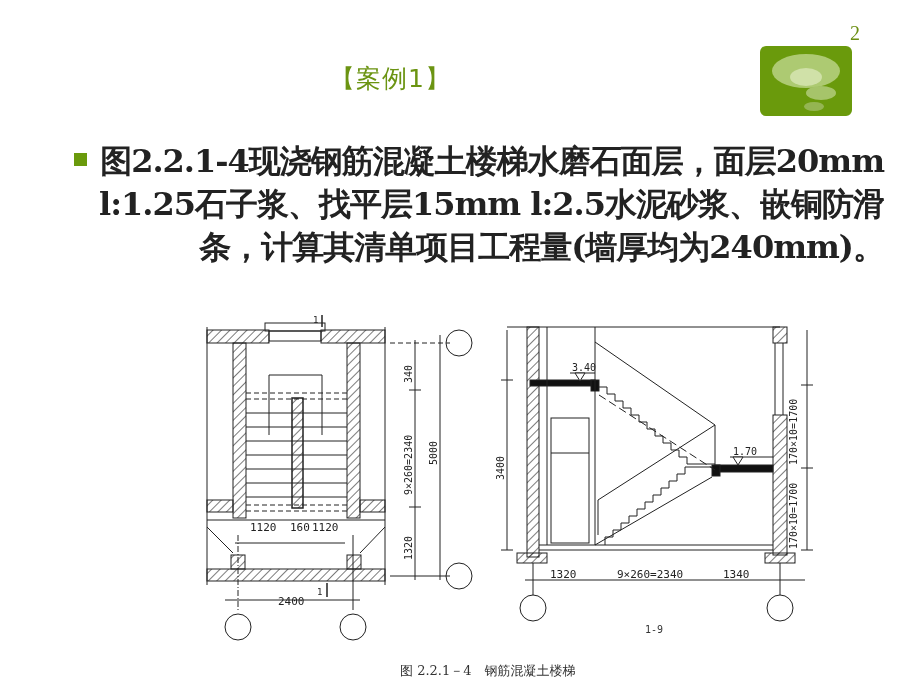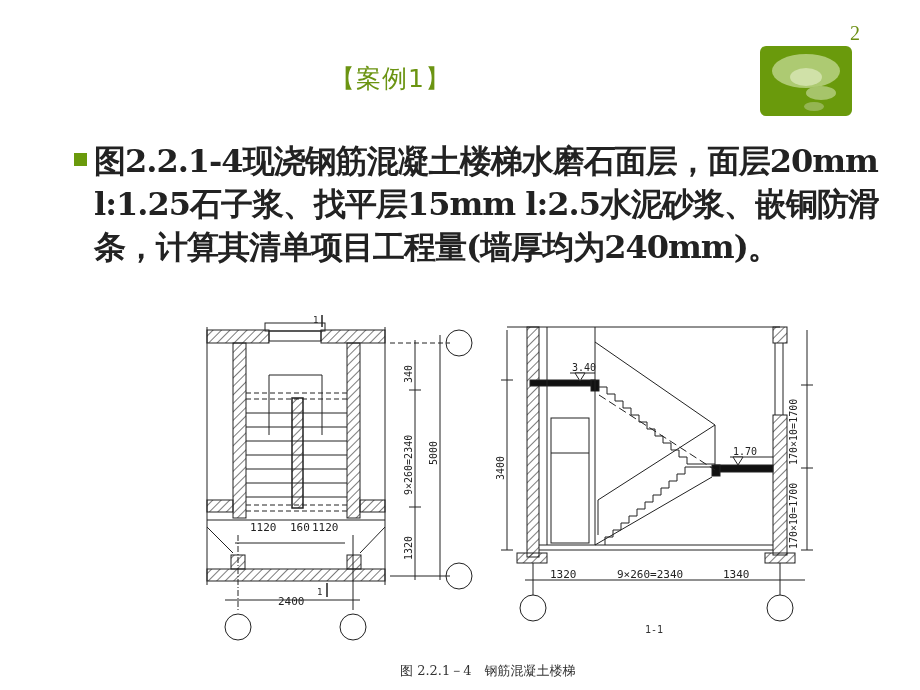--- a/index.html
+++ b/index.html
@@ -9,21 +9,21 @@
                  font-family: "Liberation Serif", serif; }
   .logo { position: absolute; left: 760px; top: 46px; width: 92px; height: 70px; border-radius: 6px;
           background: #6a9a0c; overflow: hidden; }
   .logo .b1 { position: absolute; left: 12px; top: 8px; width: 68px; height: 34px; border-radius: 50%; background: #b5cf7d; opacity: .9; }
   .logo .b2 { position: absolute; left: 30px; top: 22px; width: 32px; height: 18px; border-radius: 50%; background: #d8e6b5; opacity: .8; }
   .logo .b3 { position: absolute; left: 46px; top: 40px; width: 30px; height: 14px; border-radius: 50%; background: #a6c46a; }
   .logo .b4 { position: absolute; left: 44px; top: 56px; width: 20px; height: 9px; border-radius: 50%; background: #94b552; }
   .title { position: absolute; left: 330px; top: 62px; font-size: 25px; color: #6b9412;
            font-family: "DejaVu Sans", "Liberation Sans", sans-serif; letter-spacing: 1px; }
   .body-text { position: absolute; left: 94px; top: 140px; width: 790px; font-size: 32px; line-height: 43px;
-               color: #222222; font-weight: bold; font-family: "DejaVu Serif", "Liberation Serif", serif; letter-spacing: -1px; }
+               color: #222222; font-weight: bold; font-family: "DejaVu Serif", "Liberation Serif", serif; letter-spacing: -1px; text-align: right; }
   .bullet { position: absolute; left: 74px; top: 153px; width: 13px; height: 13px; background: #6a9a0c; }
   .figure { position: absolute; left: 195px; top: 305px; width: 630px; height: 385px; }
   .caption { position: absolute; left: 400px; top: 662px; font-size: 13px; color: #333;
              font-family: "DejaVu Serif", serif; }
   .section-label { position: absolute; left: 645px; top: 624px; font-size: 10px; color: #333;
                    font-family: "DejaVu Sans Mono", monospace; }
   svg text { font-family: "DejaVu Sans Mono", "Liberation Mono", monospace; fill: #222; }
 </style>
 </head>
 <body>
@@ -171,14 +171,14 @@
     <text x="538" y="150" font-size="10">1.70</text>
     <text transform="translate(309,175) rotate(-90)" font-size="10">3400</text>
     <text transform="translate(602,160) rotate(-90)" font-size="10">170×10=1700</text>
     <text transform="translate(602,244) rotate(-90)" font-size="10">170×10=1700</text>
     <text x="355" y="273" font-size="11">1320</text>
     <text x="422" y="273" font-size="11">9×260=2340</text>
     <text x="528" y="273" font-size="11">1340</text>
   </svg>
 </div>
 
-<div class="section-label">1-1</div>
+<div class="section-label">1-9</div>
 <div class="caption">图 2.2.1－4　钢筋混凝土楼梯</div>
 
 </body></html>

